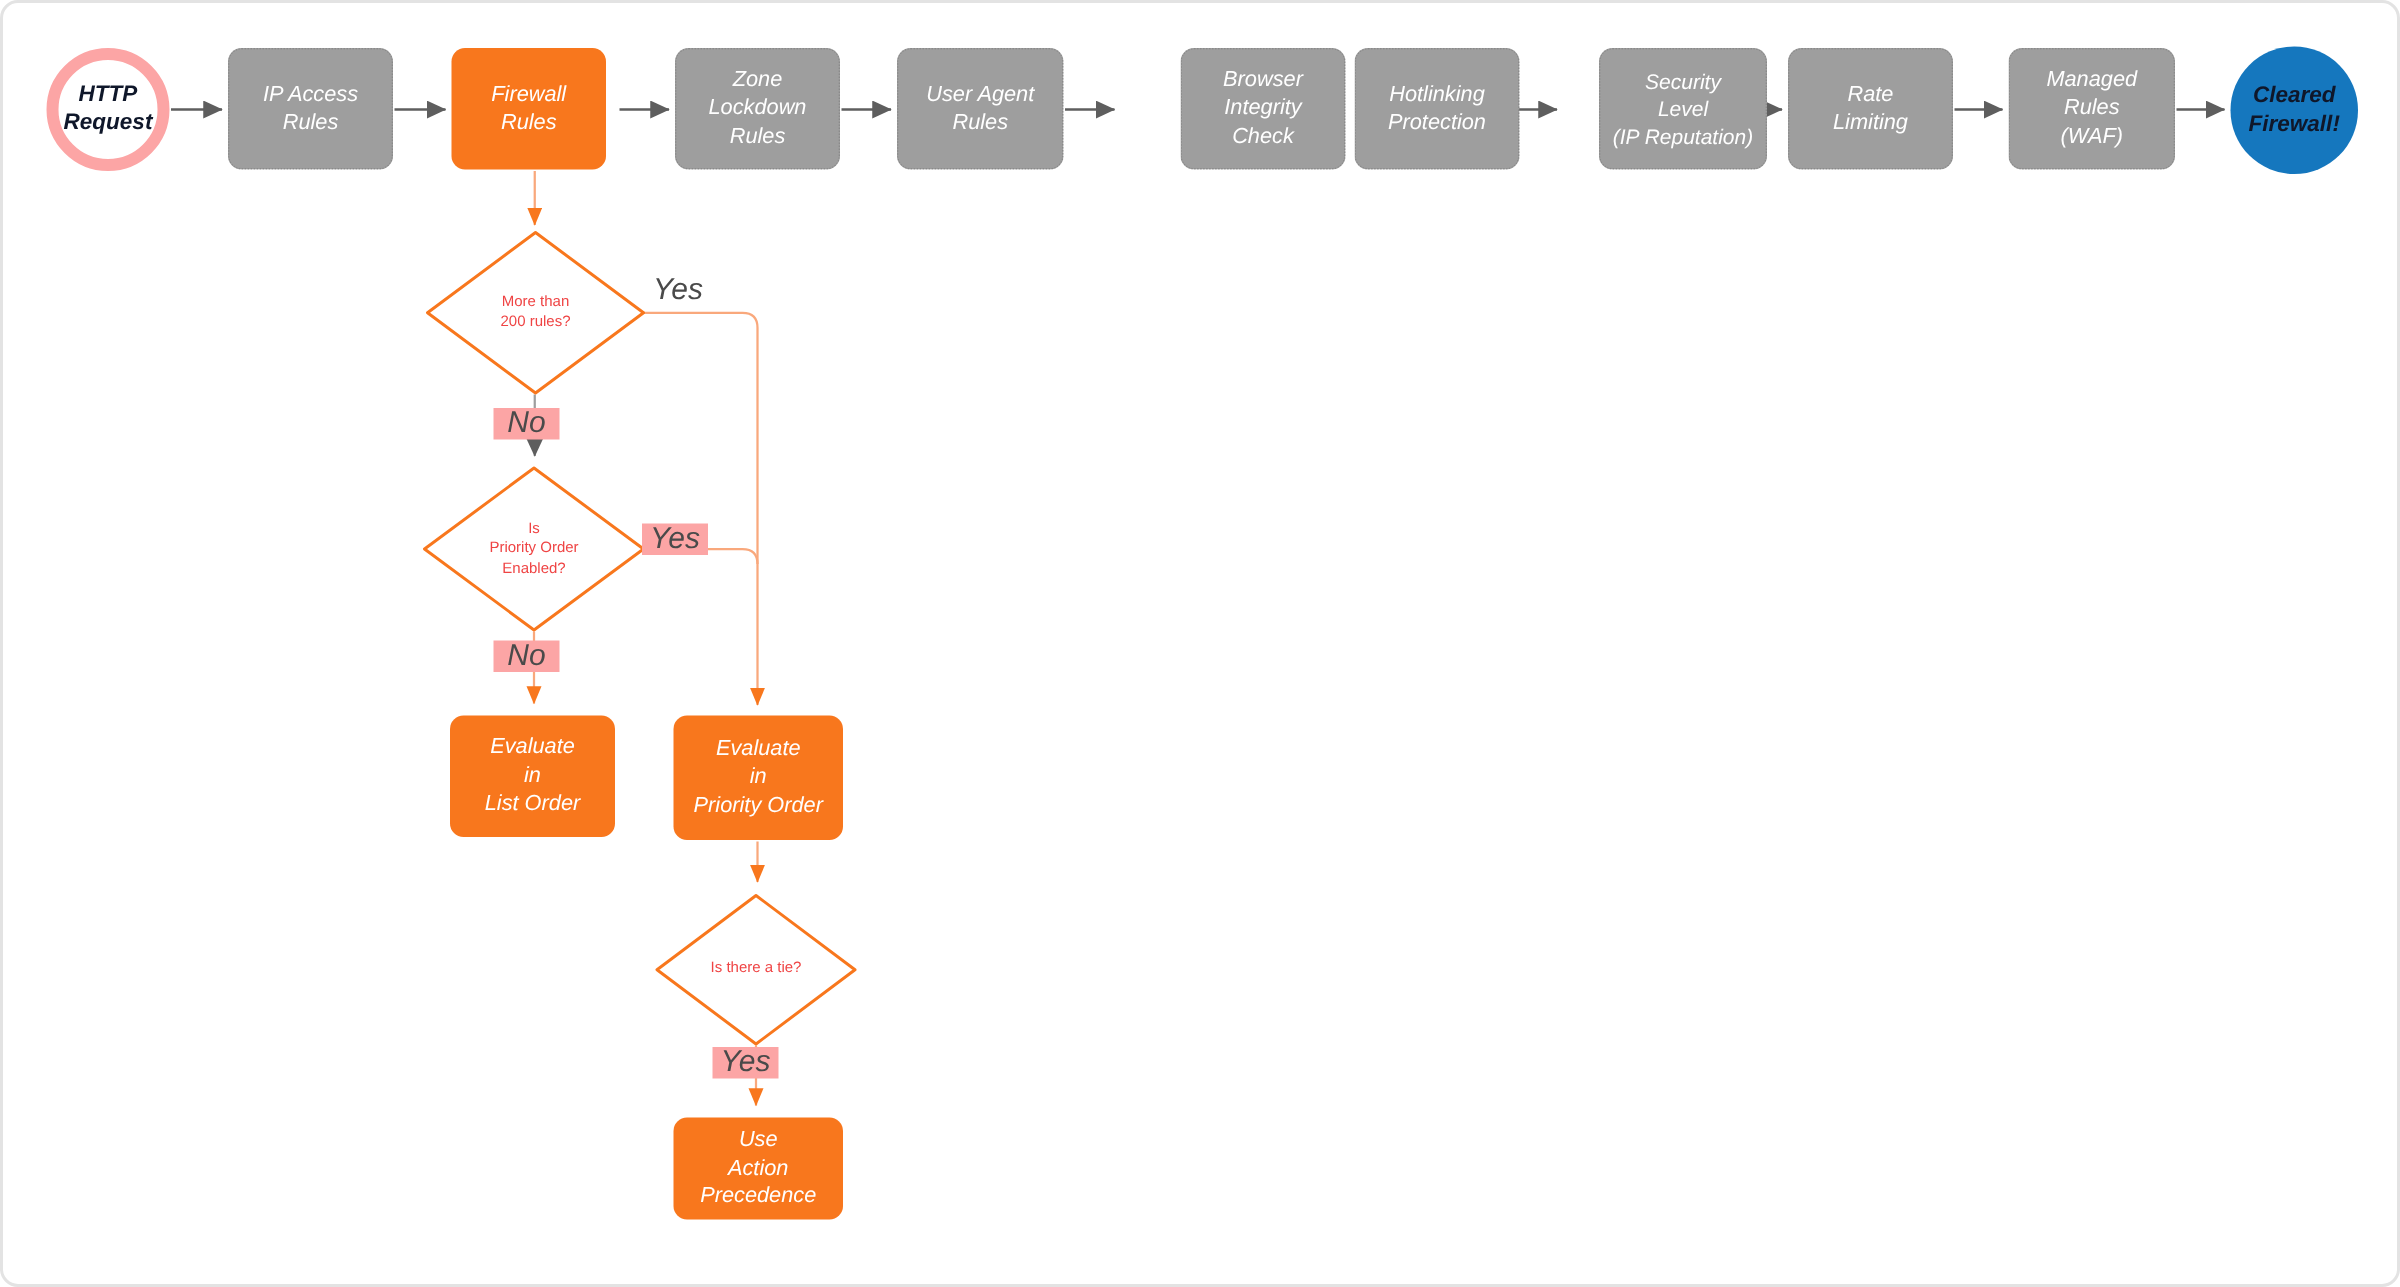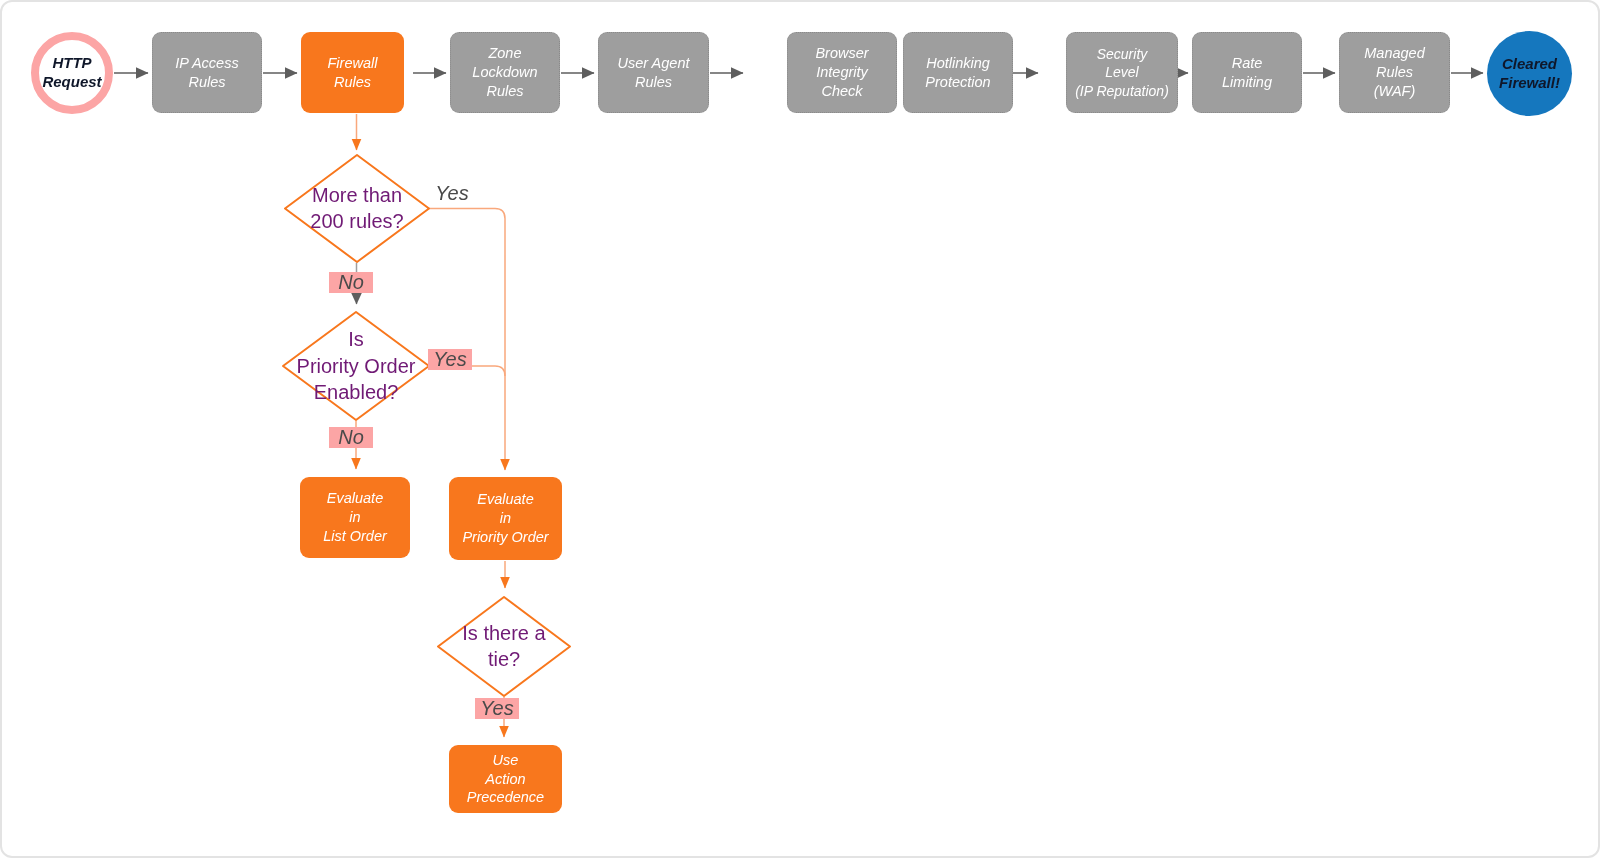--- a/index.html
+++ b/index.html
@@ -20,22 +20,22 @@
   .gray{background:#9e9e9e;border:1px dotted #8a8a8a;}
   .orange{background:#f8771d;}
   .circle{
     width:82px;height:82px;border-radius:50%;background:#ffffff;
     border:8px solid #fca5a5;color:#0f172a;
     font-weight:bold;font-style:italic;font-size:15px;line-height:1.25;
   }
   .circle.end{background:#1577be;color:#0f172a;border:none;width:85px;height:85px;}
   .diamond-label{
     position:absolute;display:flex;align-items:center;justify-content:center;
-    text-align:center;white-space:pre-line;color:#701a75;
-    font-size:20px;line-height:1.32;
+    text-align:center;white-space:pre-line;color:#ef4444;
+    font-size:10px;line-height:1.32;
   }
   .edge-label{
     position:absolute;width:44px;text-align:center;color:#4a4a4a;
     font-style:italic;font-size:20px;
   }
   .edge-label.bg{background:#fca5a5;line-height:1.05;}
 </style>
 </head>
 <body>
 

